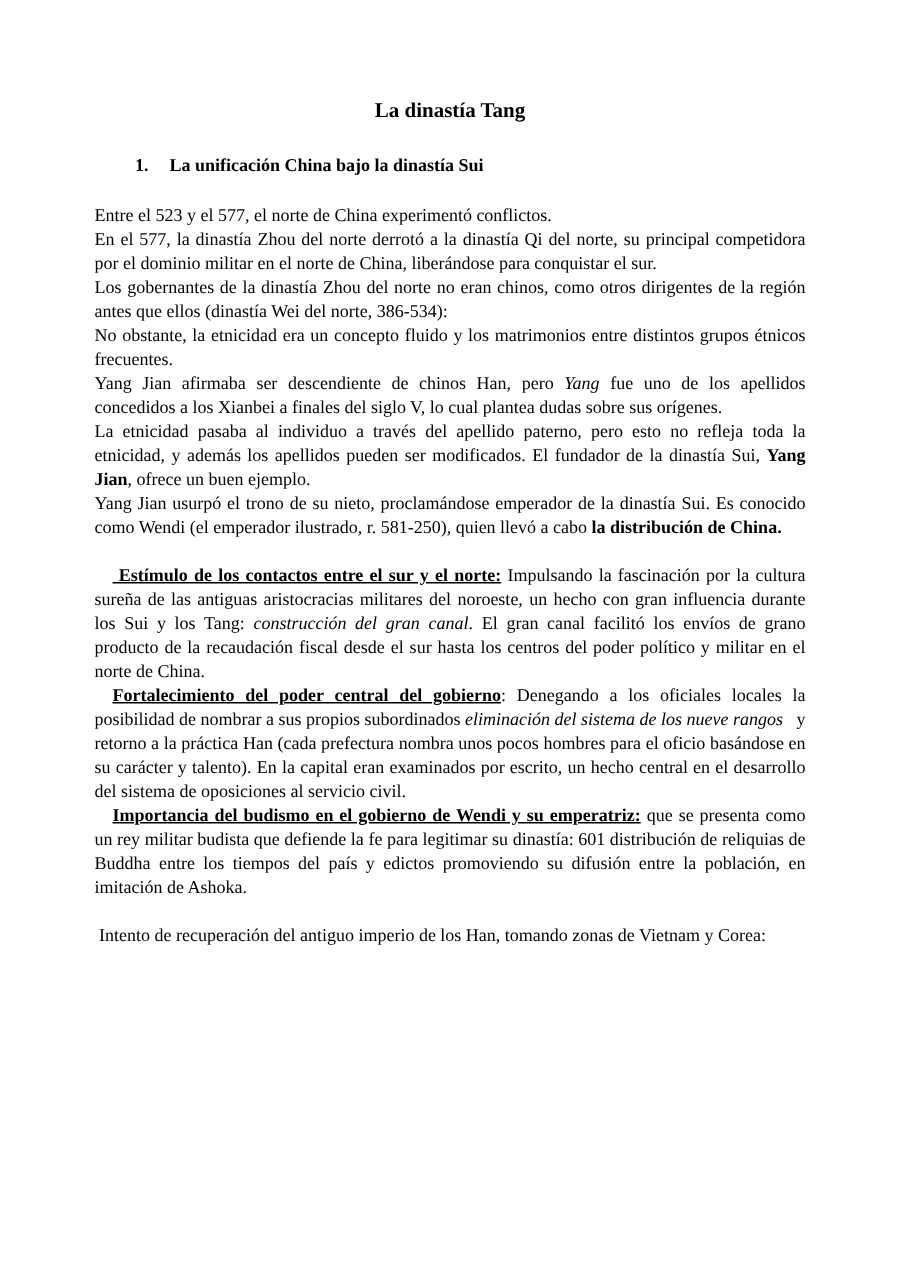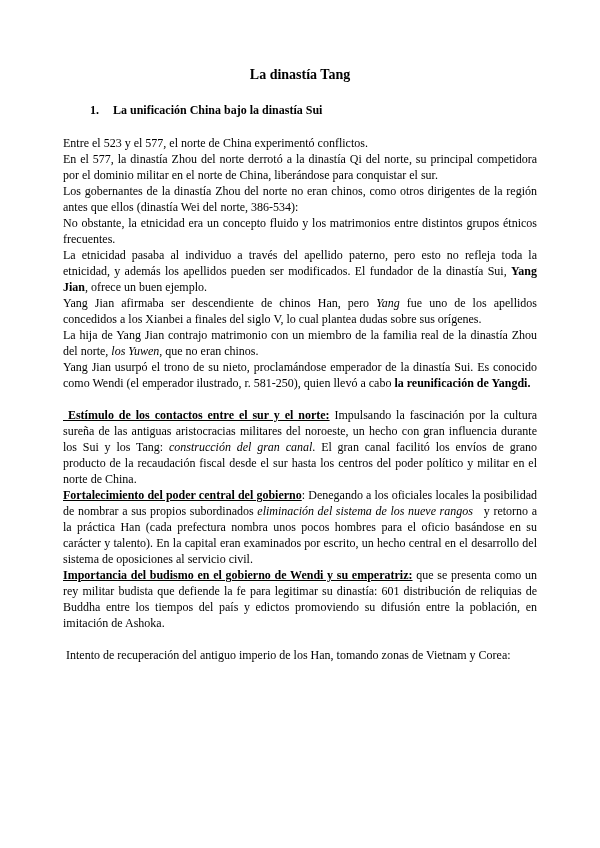--- a/index.html
+++ b/index.html
@@ -41,41 +41,40 @@
     font-size: 12px;
     line-height: 16px;
     text-align: justify;
     text-align-last: left;
   }
   .para.blank {
     text-align: left;
   }
   .b { font-weight: bold; }
   .i { font-style: italic; }
-  .u { text-decoration: underline; }
+  .u { text-decoration: underline; margin-left: 12px; }
 </style>
 </head>
 <body>
 
 <div class="page">
   <h1 class="doc-title">La dinastía Tang</h1>
 
   <div class="section-heading">
     <span class="h-num">1.</span><span>La unificación China bajo la dinastía Sui</span>
   </div>
 
   <div id="paragraphs">
       <p class="para"><span>Entre el 523 y el 577, el norte de China experimentó conflictos.</span></p>
       <p class="para"><span>En el 577, la dinastía Zhou del norte derrotó a la dinastía Qi del norte, su principal competidora por el dominio militar en el norte de China, liberándose para conquistar el sur.</span></p>
       <p class="para"><span>Los gobernantes de la dinastía Zhou del norte no eran chinos, como otros dirigentes de la región antes que ellos (dinastía Wei del norte, 386-534):</span></p>
       <p class="para"><span>No obstante, la etnicidad era un concepto fluido y los matrimonios entre distintos grupos étnicos frecuentes.</span></p>
+      <p class="para"><span>Yang Jian afirmaba ser descendiente de chinos Han, pero </span><span class="i">Yang</span><span> fue uno de los apellidos concedidos a los Xianbei a finales del siglo V, lo cual plantea dudas sobre sus orígenes.</span></p>
       <p class="para"><span>La etnicidad pasaba al individuo a través del apellido paterno, pero esto no refleja toda la etnicidad, y además los apellidos pueden ser modificados. El fundador de la dinastía Sui, </span><span class="b">Yang Jian</span><span>, ofrece un buen ejemplo.</span></p>
-      <p class="para"><span>Yang Jian afirmaba ser descendiente de chinos Han, pero </span><span class="i">Yang</span><span> fue uno de los apellidos concedidos a los Xianbei a finales del siglo V, lo cual plantea dudas sobre sus orígenes.</span></p>
-      <p class="para"><span>La hija de Yang Jian contrajo matrimonio con un miembro de la familia real de la dinastía Zhou del norte, </span><span class="i">los Yuwen</span><span>, que no eran chinos.</span></p>
-      <p class="para"><span>Yang Jian usurpó el trono de su nieto, proclamándose emperador de la dinastía Sui. Es conocido como Wendi (el emperador ilustrado, r. 581-250), quien llevó a cabo </span><span class="b">la reunificación de Yangdi.</span></p>
+      <p class="para"><span>Yang Jian usurpó el trono de su nieto, proclamándose emperador de la dinastía Sui. Es conocido como Wendi (el emperador ilustrado, r. 581-250), quien llevó a cabo </span><span class="b">la distribución de China.</span></p>
       <p class="para blank">&nbsp;</p>
       <p class="para"><span class="b u">&nbsp;Estímulo de los contactos entre el sur y el norte:</span><span> Impulsando la fascinación por la cultura sureña de las antiguas aristocracias militares del noroeste, un hecho con gran influencia durante los Sui y los Tang: </span><span class="i">construcción del gran canal</span><span>. El gran canal facilitó los envíos de grano producto de la recaudación fiscal desde el sur hasta los centros del poder político y militar en el norte de China.</span></p>
       <p class="para"><span class="b u">Fortalecimiento del poder central del gobierno</span><span>: Denegando a los oficiales locales la posibilidad de nombrar a sus propios subordinados </span><span class="i">eliminación del sistema de los nueve rangos</span><span>&nbsp;&nbsp; y retorno a la práctica Han (cada prefectura nombra unos pocos hombres para el oficio basándose en su carácter y talento). En la capital eran examinados por escrito, un hecho central en el desarrollo del sistema de oposiciones al servicio civil.</span></p>
       <p class="para"><span class="b u">Importancia del budismo en el gobierno de Wendi y su emperatriz:</span><span> que se presenta como un rey militar budista que defiende la fe para legitimar su dinastía: 601 distribución de reliquias de Buddha entre los tiempos del país y edictos promoviendo su difusión entre la población, en imitación de Ashoka.</span></p>
       <p class="para blank">&nbsp;</p>
       <p class="para"><span>&nbsp;Intento de recuperación del antiguo imperio de los Han, tomando zonas de Vietnam y Corea:</span></p>
     </div>
 </div>
 
 </body></html>

